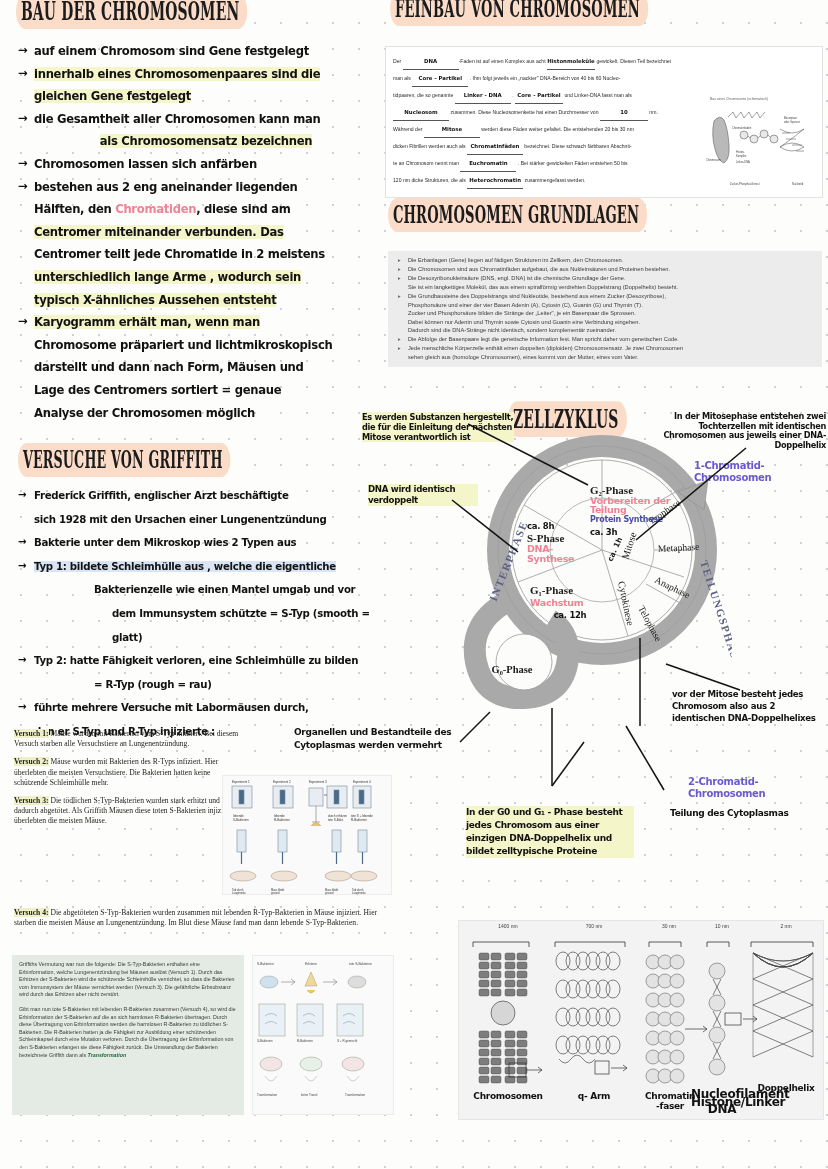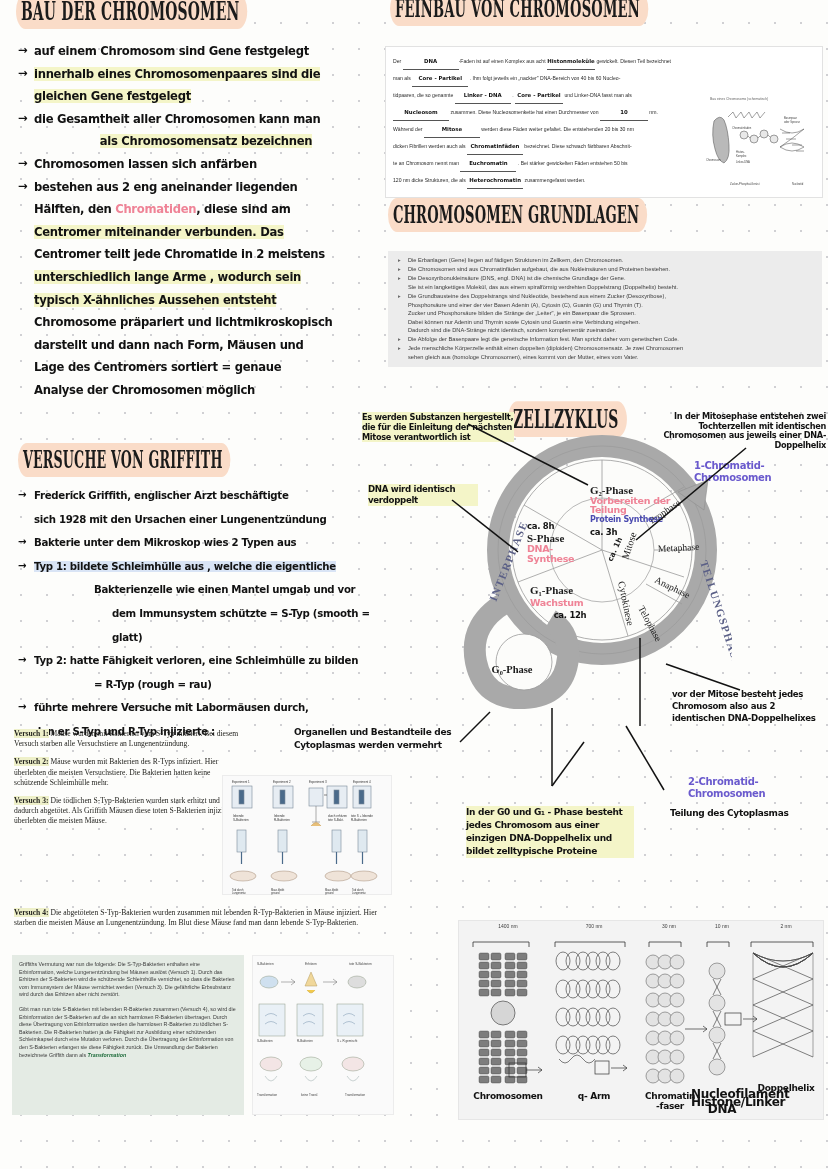--- a/index.html
+++ b/index.html
@@ -142,20 +142,21 @@
       <div class="hand" style="font-size: 11.6px; line-height: 22.6px; padding-left: 16px;"><span class="mark-y">gleichen Gene festgelegt</span></div>
       <div class="hand arrow-li" style="font-size: 11.6px; line-height: 22.6px;"><span>die Gesamtheit aller Chromosomen kann man</span></div>
       <div class="hand" style="font-size: 11.6px; line-height: 22.6px; padding-left: 16px; text-align: center;"><span class="mark-y">als Chromosomensatz bezeichnen</span></div>
       <div class="hand arrow-li" style="font-size: 11.6px; line-height: 22.6px;"><span>Chromosomen lassen sich anfärben</span></div>
       <div class="hand arrow-li" style="font-size: 11.6px; line-height: 22.6px;"><span>bestehen aus 2 eng aneinander liegenden</span></div>
       <div class="hand" style="font-size: 11.6px; line-height: 22.6px; padding-left: 16px;"><span>Hälften, den <span class="hand-pink">Chromatiden</span>, diese sind am</span></div>
       <div class="hand" style="font-size: 11.6px; line-height: 22.6px; padding-left: 16px;"><span class="mark-y">Centromer miteinander verbunden. Das</span></div>
       <div class="hand" style="font-size: 11.6px; line-height: 22.6px; padding-left: 16px;"><span>Centromer teilt jede Chromatide in 2 meistens</span></div>
       <div class="hand" style="font-size: 11.6px; line-height: 22.6px; padding-left: 16px;"><span class="mark-y">unterschiedlich lange Arme , wodurch sein</span></div>
       <div class="hand" style="font-size: 11.6px; line-height: 22.6px; padding-left: 16px;"><span class="mark-y">typisch X-ähnliches Aussehen entsteht</span></div>
+      <div class="hand arrow-li" style="font-size: 11.6px; line-height: 22.6px;"><span class="mark-y">Karyogramm erhält man, wenn man</span></div>
       <div class="hand" style="font-size: 11.6px; line-height: 22.6px; padding-left: 16px;"><span>Chromosome präpariert und lichtmikroskopisch</span></div>
       <div class="hand" style="font-size: 11.6px; line-height: 22.6px; padding-left: 16px;"><span>darstellt und dann nach Form, Mäusen und</span></div>
       <div class="hand" style="font-size: 11.6px; line-height: 22.6px; padding-left: 16px;"><span>Lage des Centromers sortiert = genaue</span></div>
       <div class="hand" style="font-size: 11.6px; line-height: 22.6px; padding-left: 16px;"><span>Analyse der Chromosomen möglich</span></div>
     </div>
 
   <div class="h-wrap" style="left:18px; top:455px;">
     <span class="hl-title" style="font-size:15.5px;">VERSUCHE VON GRIFFITH</span>
   </div>
 

